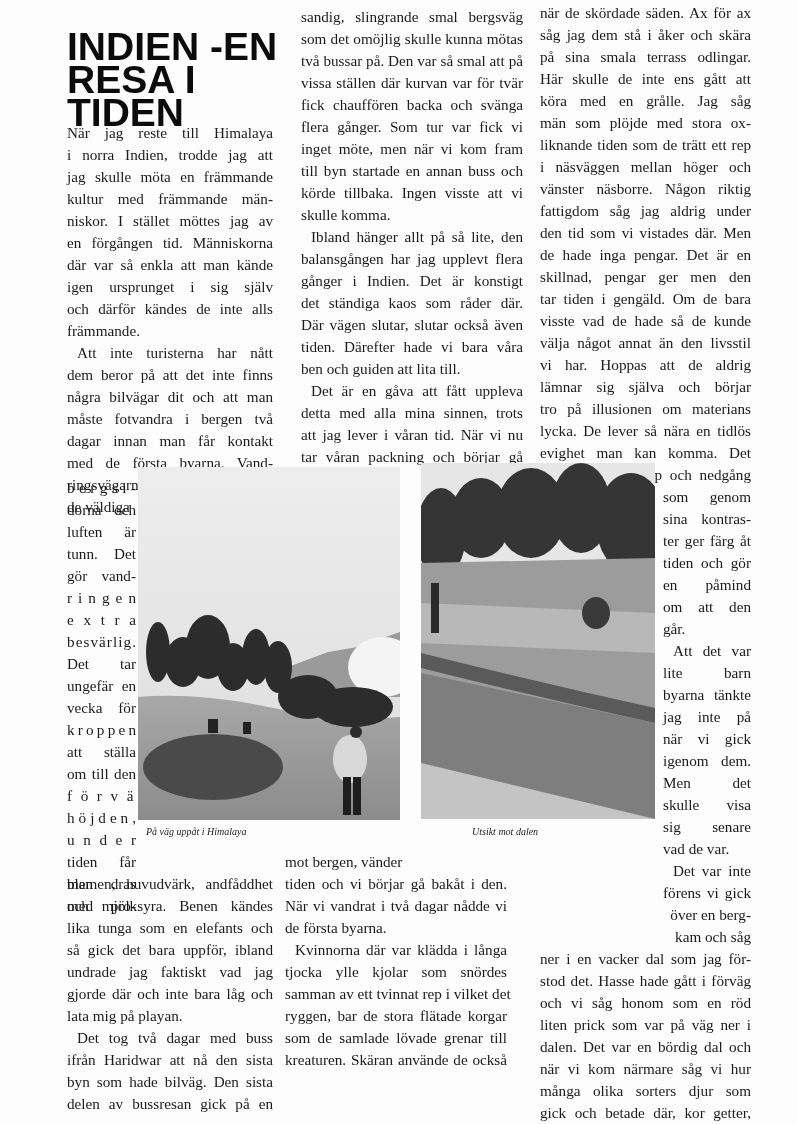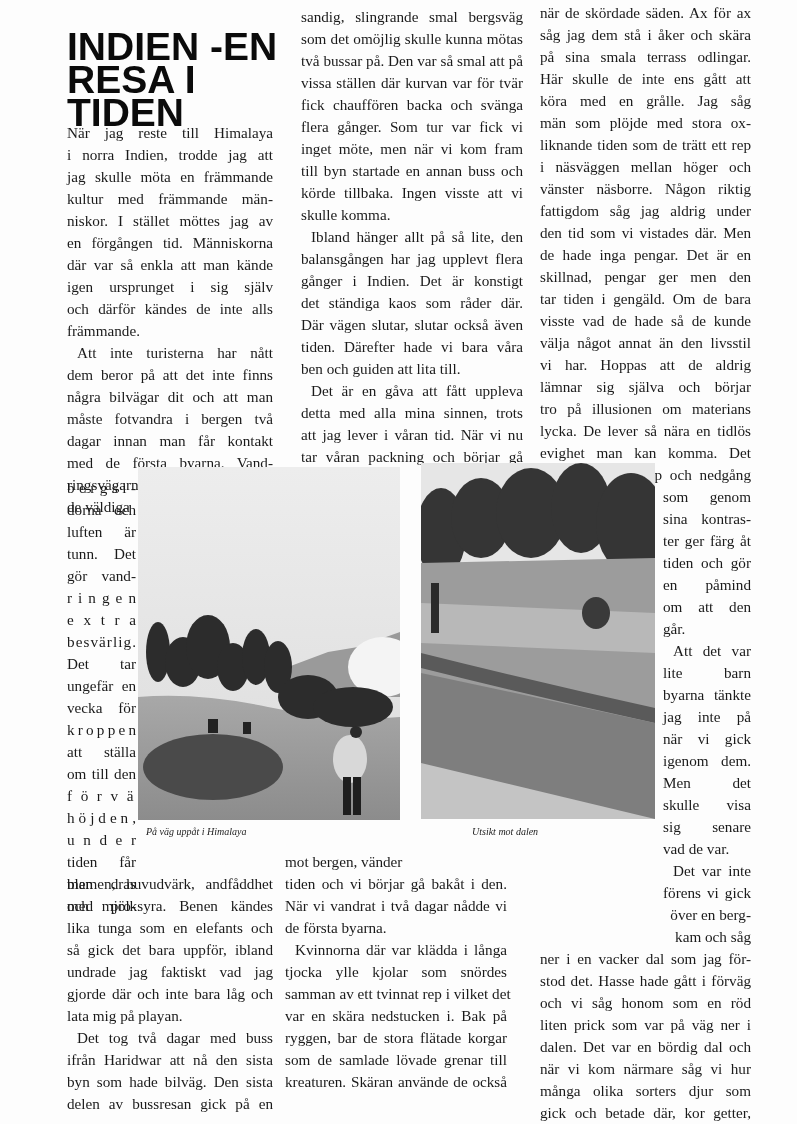--- a/index.html
+++ b/index.html
@@ -110,21 +110,20 @@
     <span class="line">tar våran packning och börjar gå</span>
   </div>
 <div class="col" id="c2b" style="left:285px; top:851px; width:222px;">
     <span class="line last">mot bergen, vänder</span>
     <span class="line">tiden och vi börjar gå bakåt i den.</span>
     <span class="line">När vi vandrat i två dagar nådde vi</span>
     <span class="line last">de första byarna.</span>
     <span class="line indent">Kvinnorna där var klädda i långa</span>
     <span class="line">tjocka ylle kjolar som snördes</span>
     <span class="line">samman av ett tvinnat rep i vilket det</span>
-    <span class="line">var en skära nedstucken i. Bak på</span>
     <span class="line">ryggen, bar de stora flätade korgar</span>
     <span class="line">som de samlade lövade grenar till</span>
     <span class="line">kreaturen. Skäran använde de också</span>
   </div>
 
 <div class="col" id="c3" style="left:540px; top:2px; width:211px;">
     <span class="line">när de skördade säden. Ax för ax</span>
     <span class="line">såg jag dem stå i åker och skära</span>
     <span class="line">på sina smala terrass odlingar.</span>
     <span class="line">Här skulle de inte ens gått att</span>

